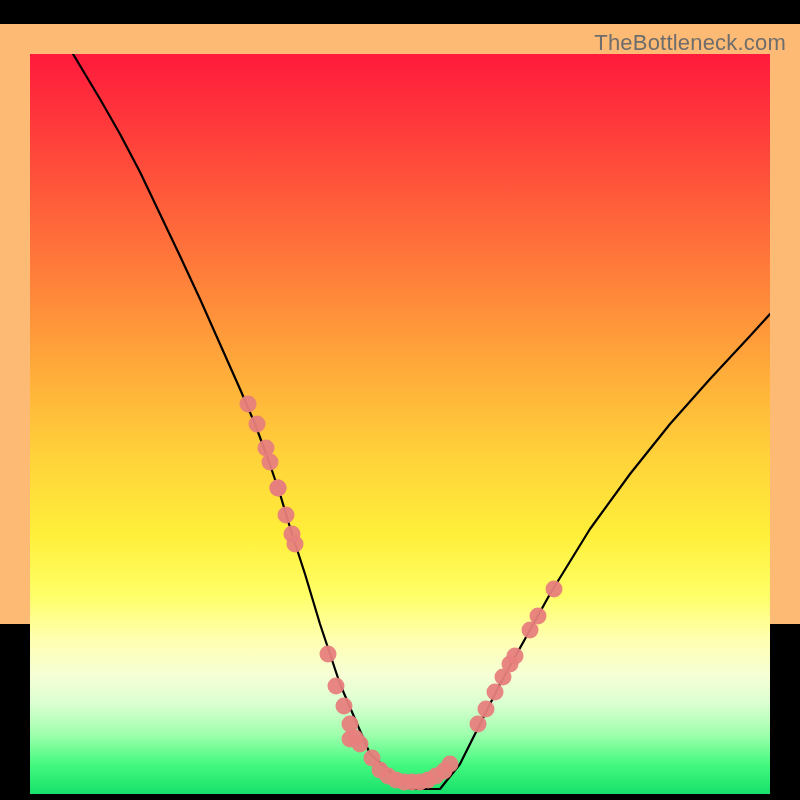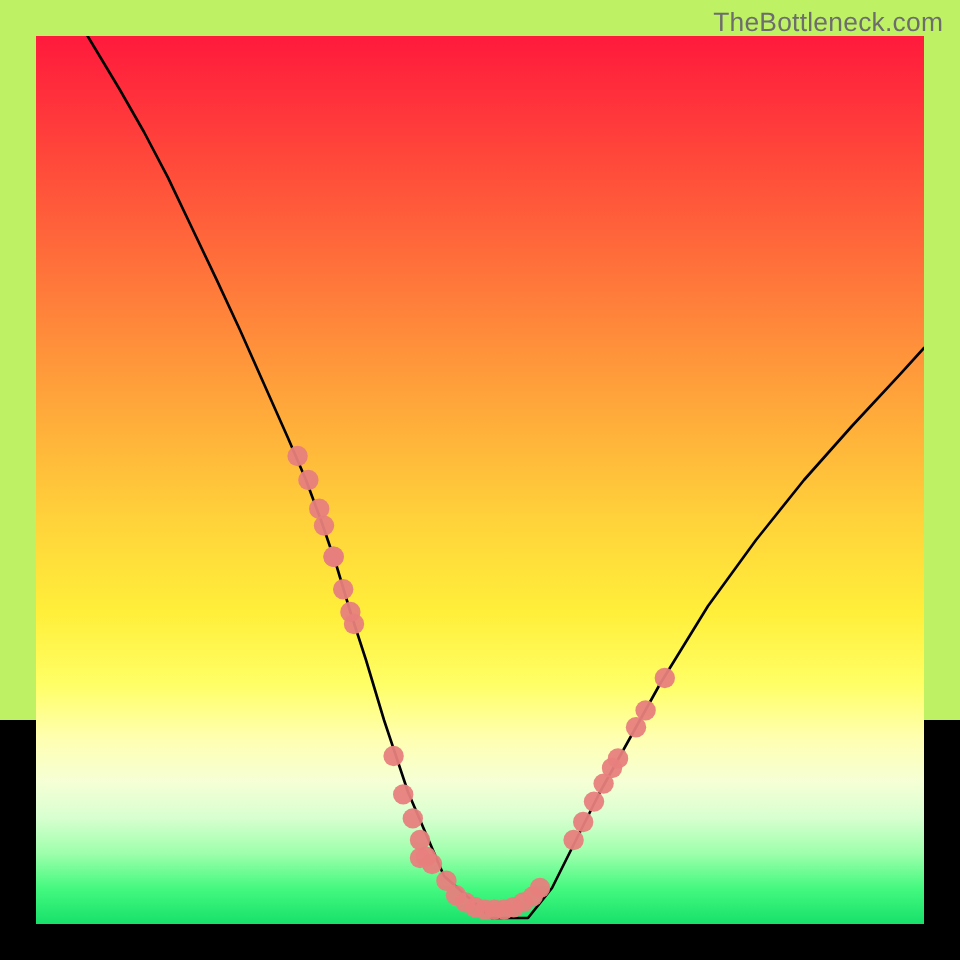--- a/index.html
+++ b/index.html
@@ -8,22 +8,23 @@
     width: 800px;
     height: 800px;
     overflow: hidden;
     font-family: Arial, Helvetica, sans-serif;
     background: #000;
   }
   .frame {
     position: relative;
     width: 800px;
     height: 600px;
-    background: #bef264;
+    background: #fdba74;
     box-sizing: border-box;
+    margin-top: 24px;
   }
   .plot-area {
     position: absolute;
     left: 30px;
     top: 30px;
     width: 740px;
     height: 740px;
     overflow: hidden;
   }
   .gradient-bg {

